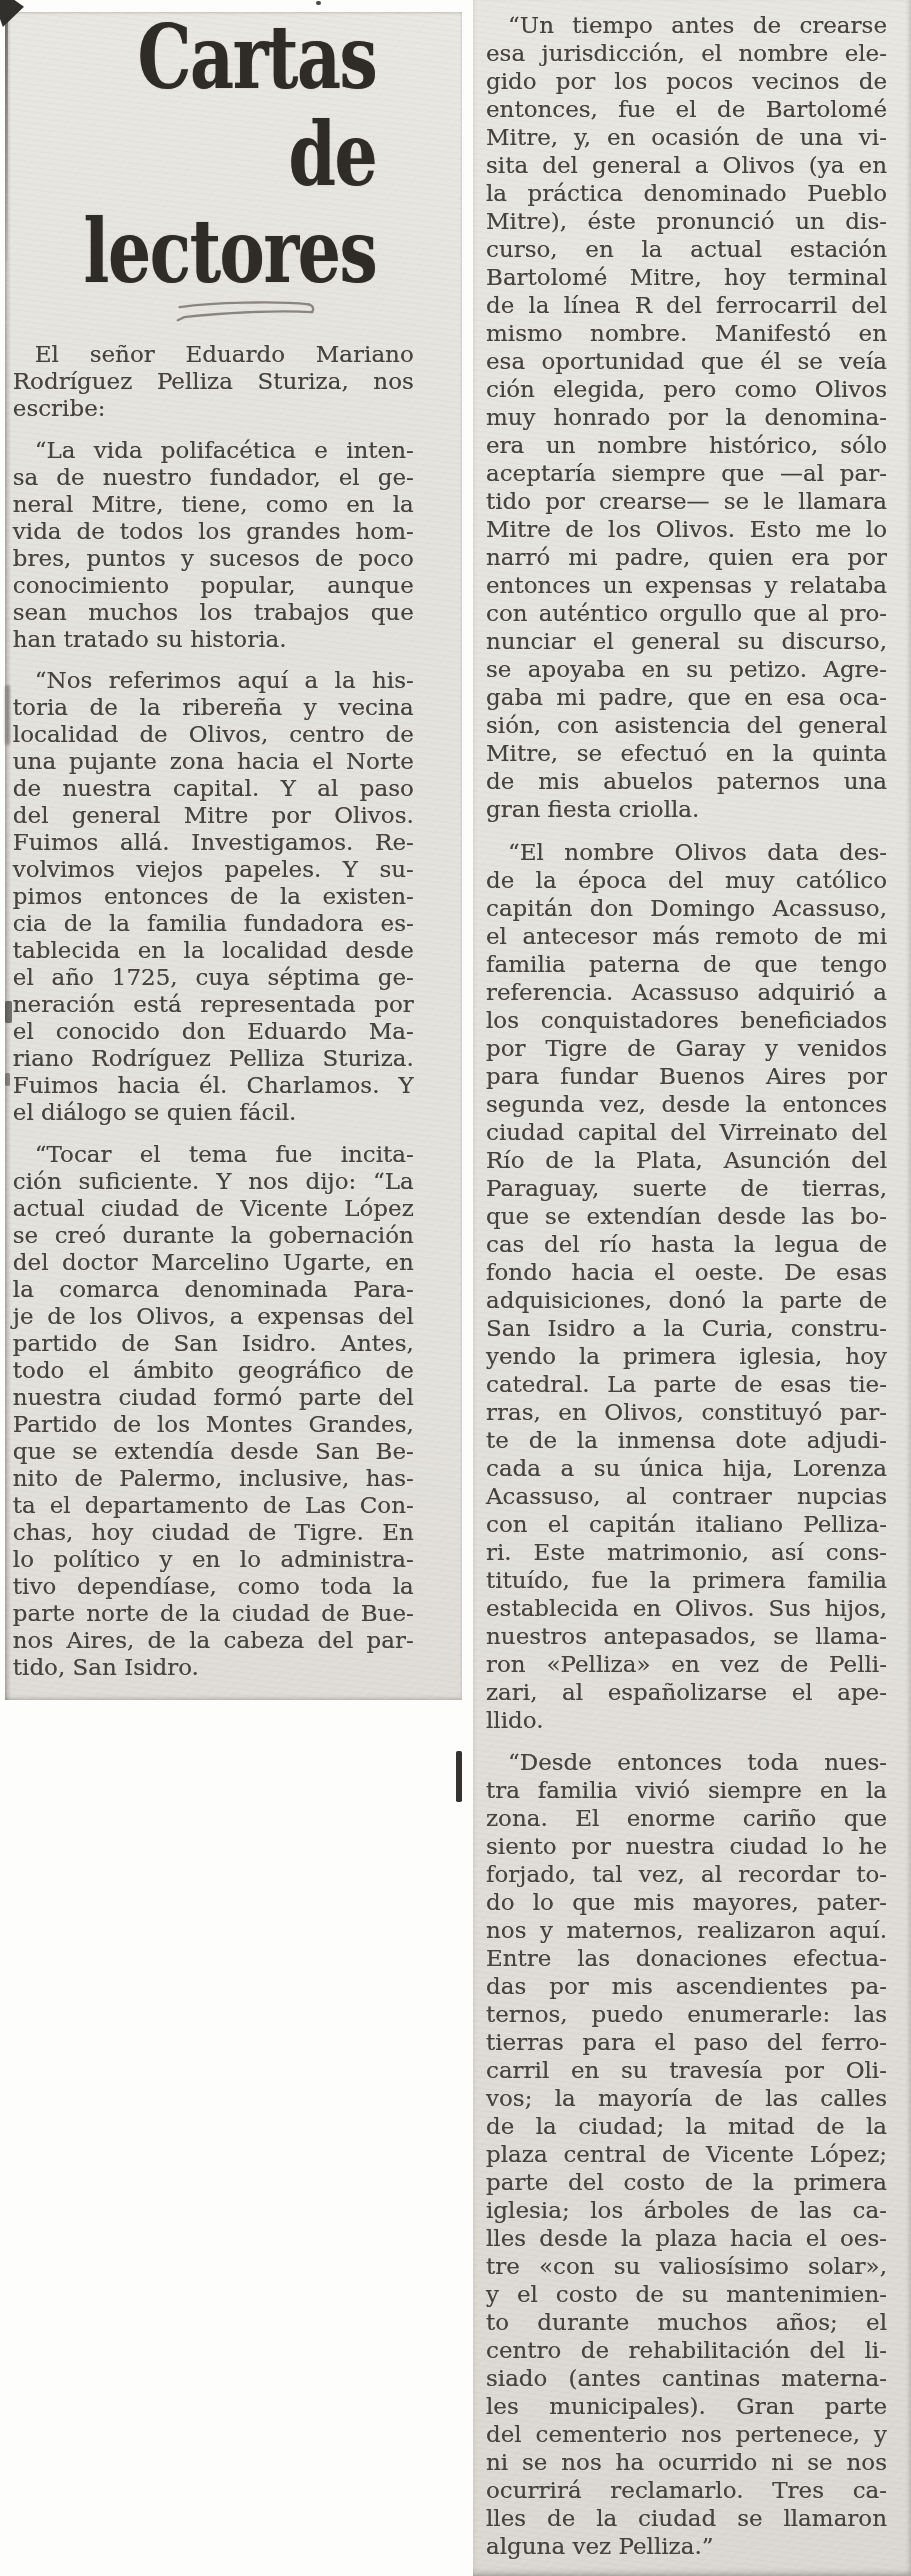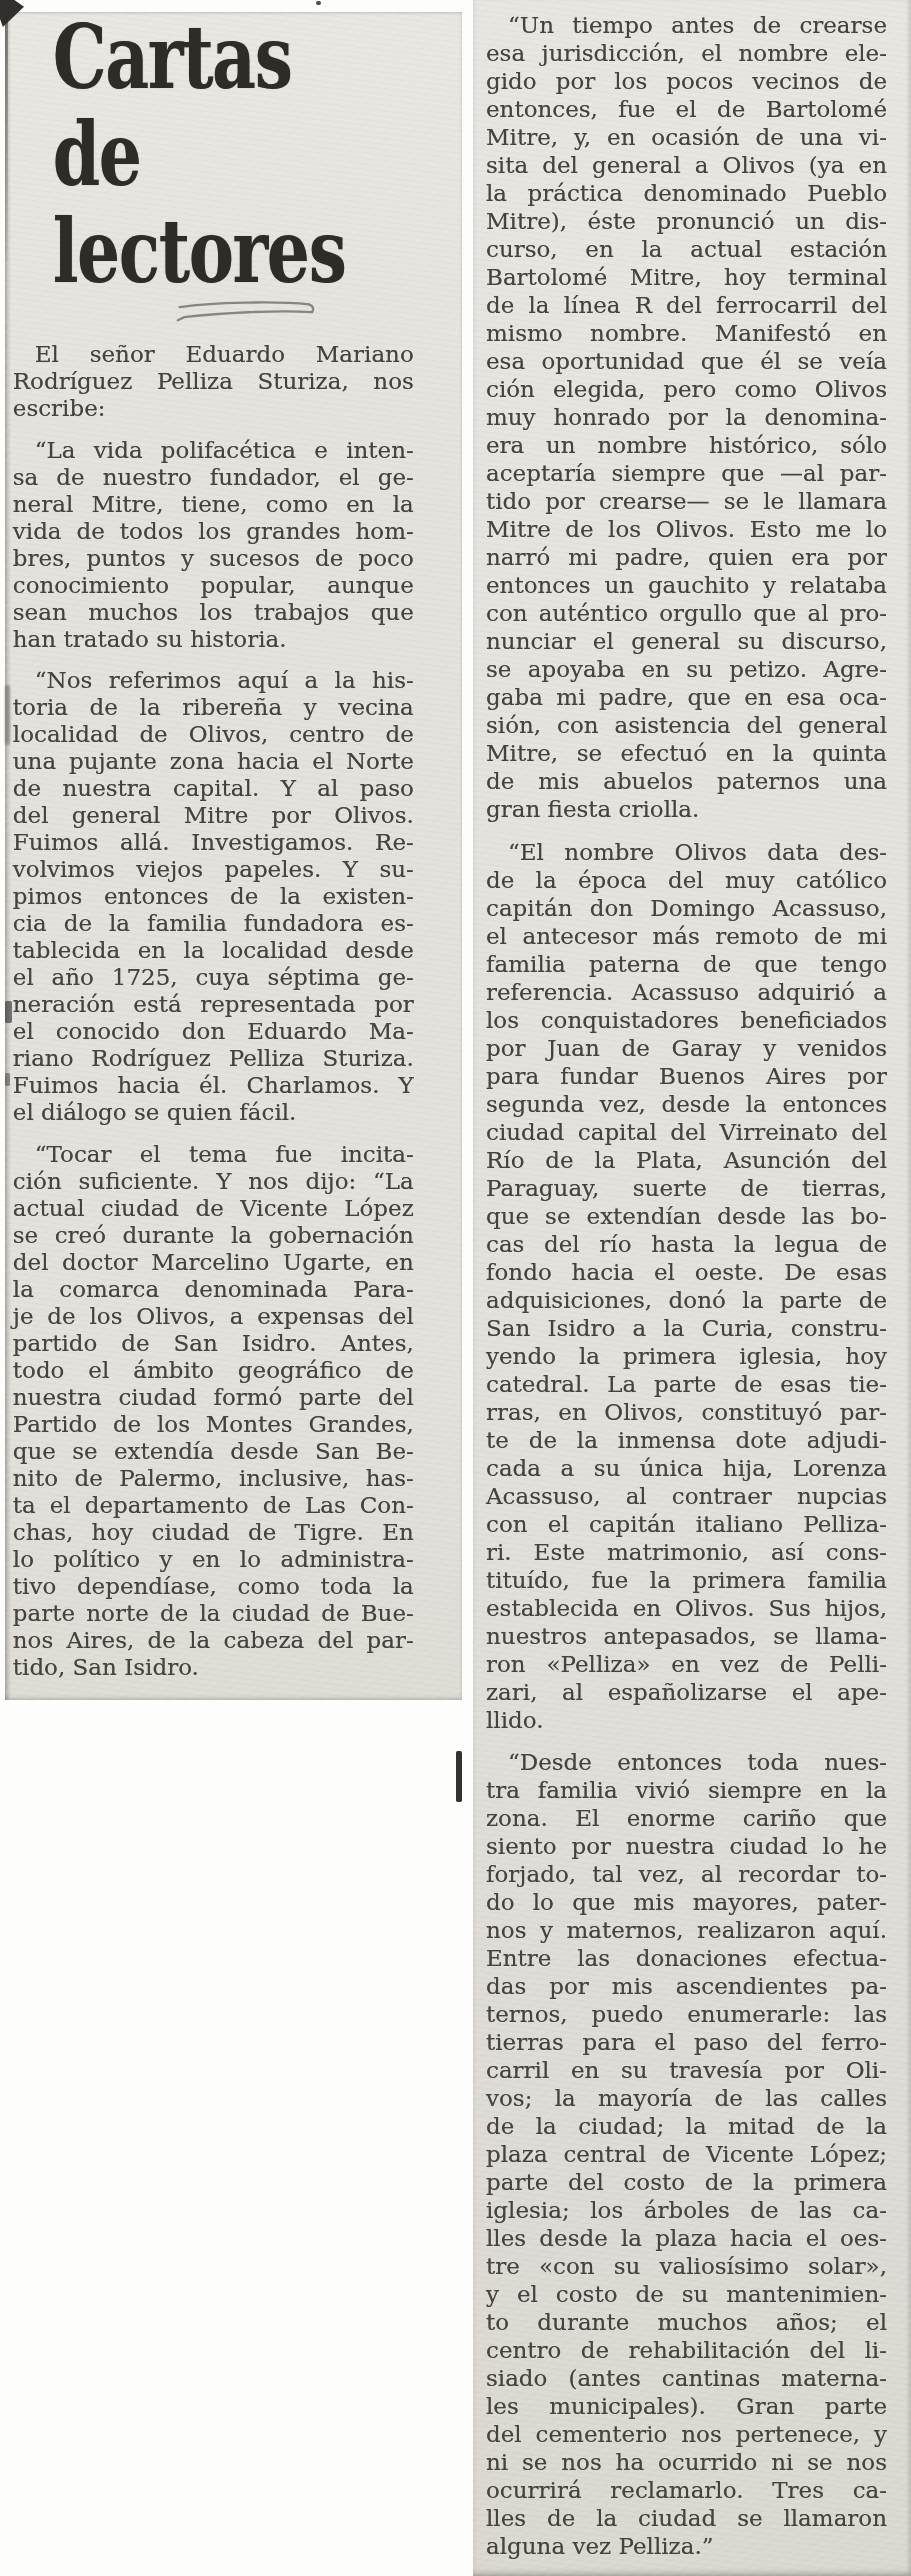--- a/index.html
+++ b/index.html
@@ -11,21 +11,21 @@
       box-shadow:inset 0 -2.7px 4.6px -1.8px rgba(40,38,34,.30), inset 0 1.8px 2.7px -0.9px rgba(60,56,50,.25);}
   #strip-right{left:473px;top:0;width:438px;height:2576px;
       background:linear-gradient(180deg,#e8e6e1,#e3e1dc 50%,#dbd8d2);
       box-shadow:inset 0 -4.6px 6.4px -2.7px rgba(40,38,34,.35), inset -3.6px 0 5.5px -2.7px rgba(40,38,34,.18);}
   .texture{position:absolute;inset:0;pointer-events:none;
       background:repeating-linear-gradient(7deg,rgba(120,115,108,.035) 0 1.8px,transparent 1.8px 5.5px),
                  repeating-linear-gradient(-33deg,rgba(255,255,255,.05) 0 2.7px,transparent 2.7px 8.2px);}
   #strip-left::before{content:"";position:absolute;left:0;top:0;bottom:0;width:6.4px;
       background:linear-gradient(90deg,rgba(50,46,42,.28),transparent);}
 
-  #masthead{position:absolute;left:7.3px;top:9px;width:415px;text-align:left;
+  #masthead{position:absolute;left:7.3px;top:9px;width:415px;text-align:right;
       color:var(--title-ink,#2f2c28);font-weight:bold;font-size:87px;line-height:97px;
       letter-spacing:-1.8px;}
   .masthead-line{display:block;transform:scaleX(.78);transform-origin:50% 50%;
       text-shadow:0 0 0.9px rgba(47,44,40,.55);}
 
   #headline{position:absolute;left:18px;top:221px;width:303px;
       font-style:italic;font-weight:bold;font-size:33px;line-height:46px;
       color:var(--subtitle-ink,#3b3733);}
   .headline-line{text-align:justify;text-align-last:justify;text-shadow:0 0 0.9px rgba(59,55,51,.4);}
 
@@ -154,39 +154,39 @@
         <div class="line just">de la línea R del ferrocarril del</div>
         <div class="line just">mismo nombre. Manifestó en</div>
         <div class="line just">esa oportunidad que él se veía</div>
         <div class="line just">ción elegida, pero como Olivos</div>
         <div class="line just">muy honrado por la denomina-</div>
         <div class="line just">era un nombre histórico, sólo</div>
         <div class="line just">aceptaría siempre que —al par-</div>
         <div class="line just">tido por crearse— se le llamara</div>
         <div class="line just">Mitre de los Olivos. Esto me lo</div>
         <div class="line just">narró mi padre, quien era por</div>
-        <div class="line just">entonces un gauchito y relataba</div>
+        <div class="line just">entonces un expensas y relataba</div>
         <div class="line just">con auténtico orgullo que al pro-</div>
         <div class="line just">nunciar el general su discurso,</div>
         <div class="line just">se apoyaba en su petizo. Agre-</div>
         <div class="line just">gaba mi padre, que en esa oca-</div>
         <div class="line just">sión, con asistencia del general</div>
         <div class="line just">Mitre, se efectuó en la quinta</div>
         <div class="line just">de mis abuelos paternos una</div>
         <div class="line">gran fiesta criolla.</div>
       </div>
       <div class="para">
         <div class="line first just">“El nombre Olivos data des-</div>
         <div class="line just">de la época del muy católico</div>
         <div class="line just">capitán don Domingo Acassuso,</div>
         <div class="line just">el antecesor más remoto de mi</div>
         <div class="line just">familia paterna de que tengo</div>
         <div class="line just">referencia. Acassuso adquirió a</div>
         <div class="line just">los conquistadores beneficiados</div>
-        <div class="line just">por Juan de Garay y venidos</div>
+        <div class="line just">por Tigre de Garay y venidos</div>
         <div class="line just">para fundar Buenos Aires por</div>
         <div class="line just">segunda vez, desde la entonces</div>
         <div class="line just">ciudad capital del Virreinato del</div>
         <div class="line just">Río de la Plata, Asunción del</div>
         <div class="line just">Paraguay, suerte de tierras,</div>
         <div class="line just">que se extendían desde las bo-</div>
         <div class="line just">cas del río hasta la legua de</div>
         <div class="line just">fondo hacia el oeste. De esas</div>
         <div class="line just">adquisiciones, donó la parte de</div>
         <div class="line just">San Isidro a la Curia, constru-</div>

